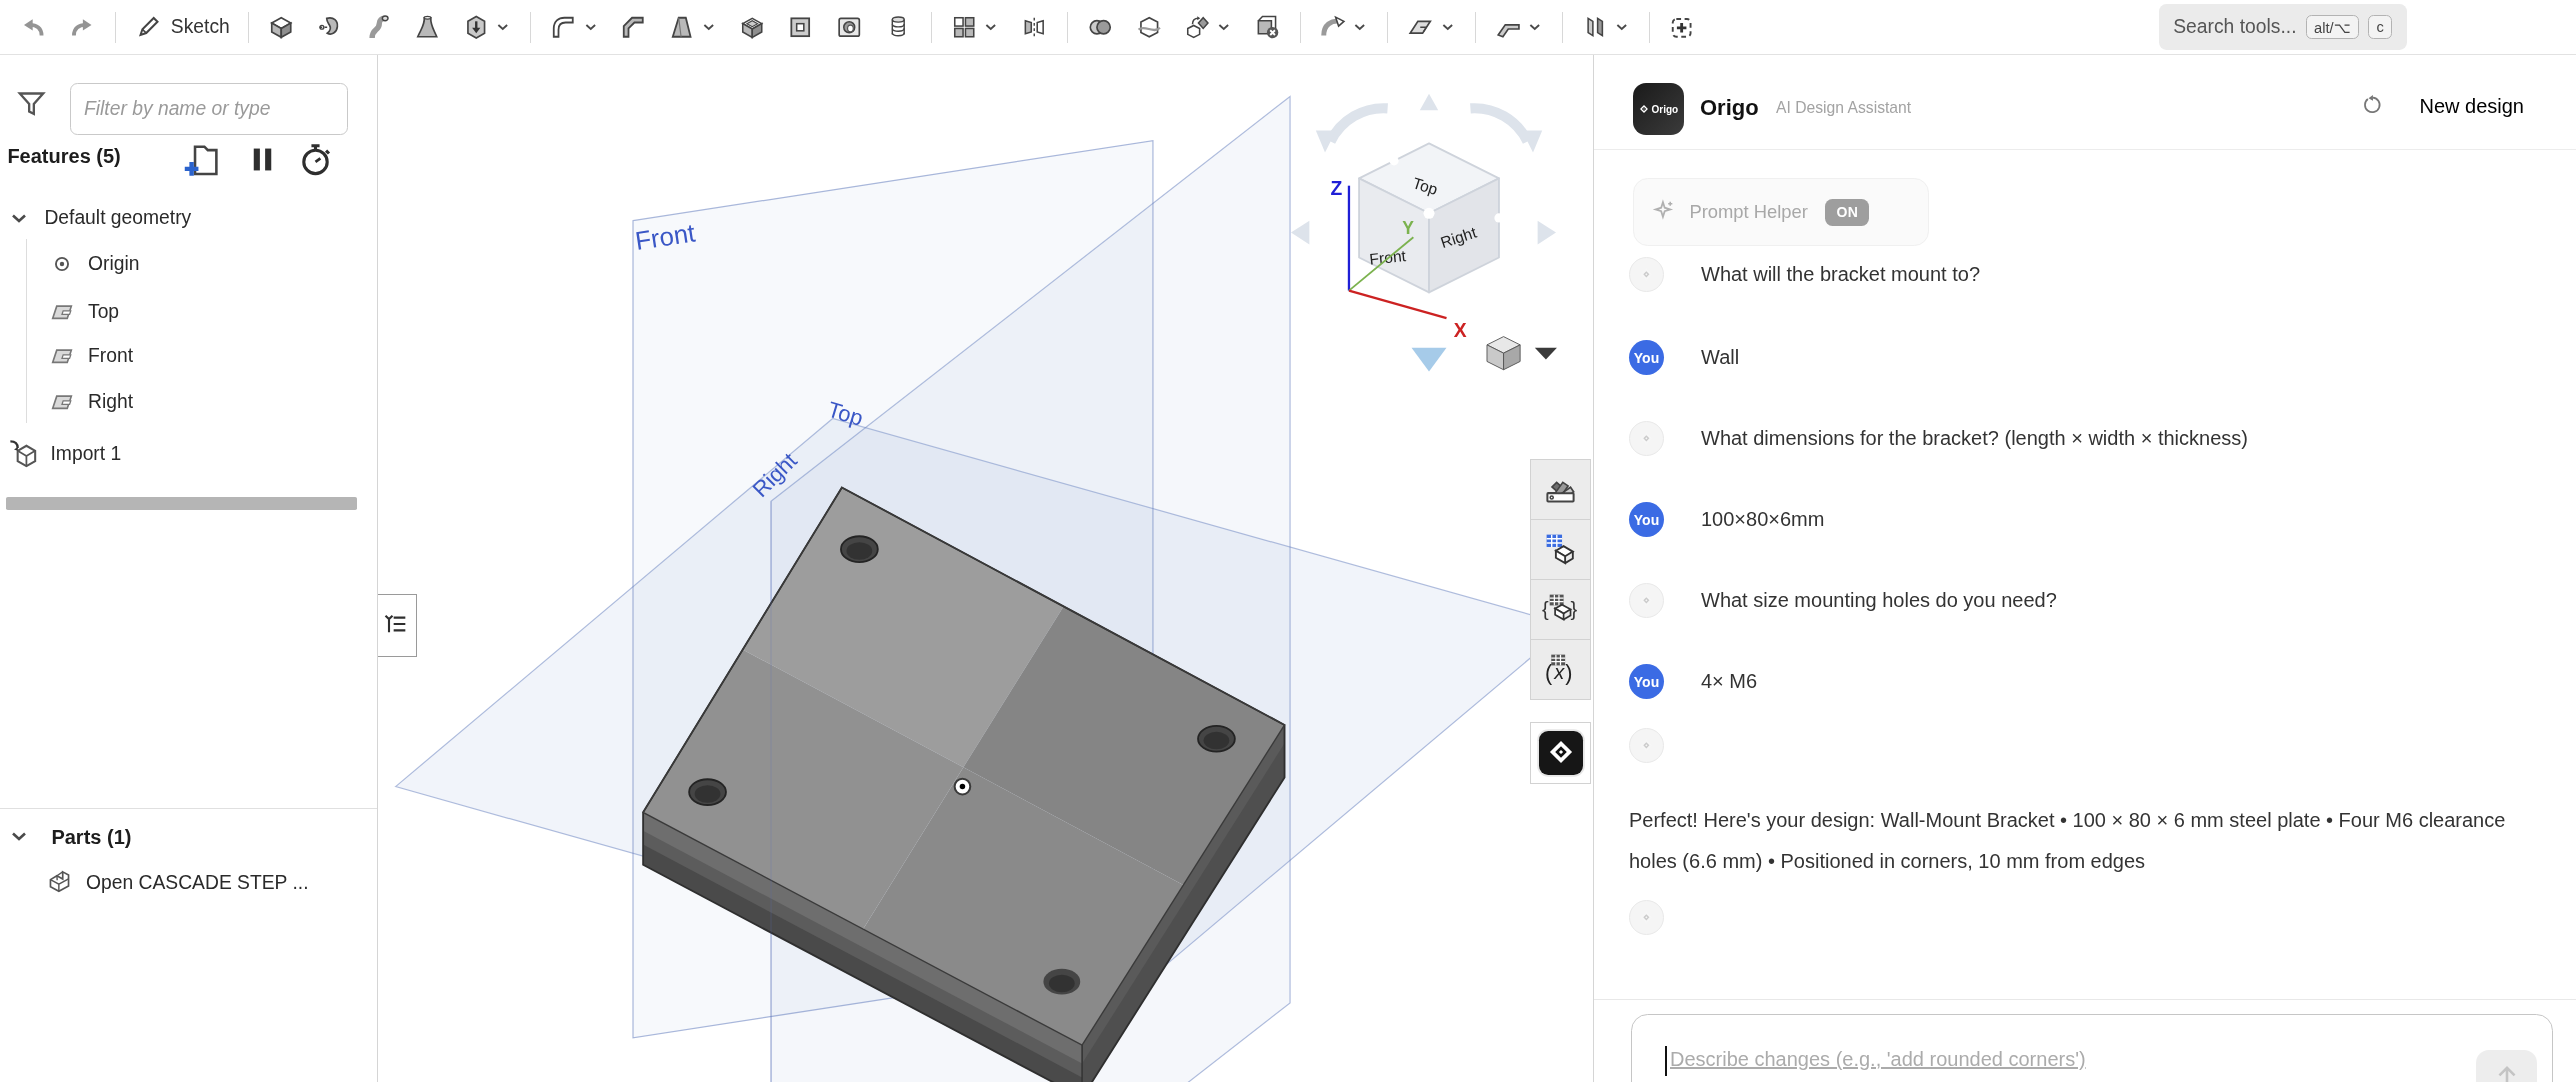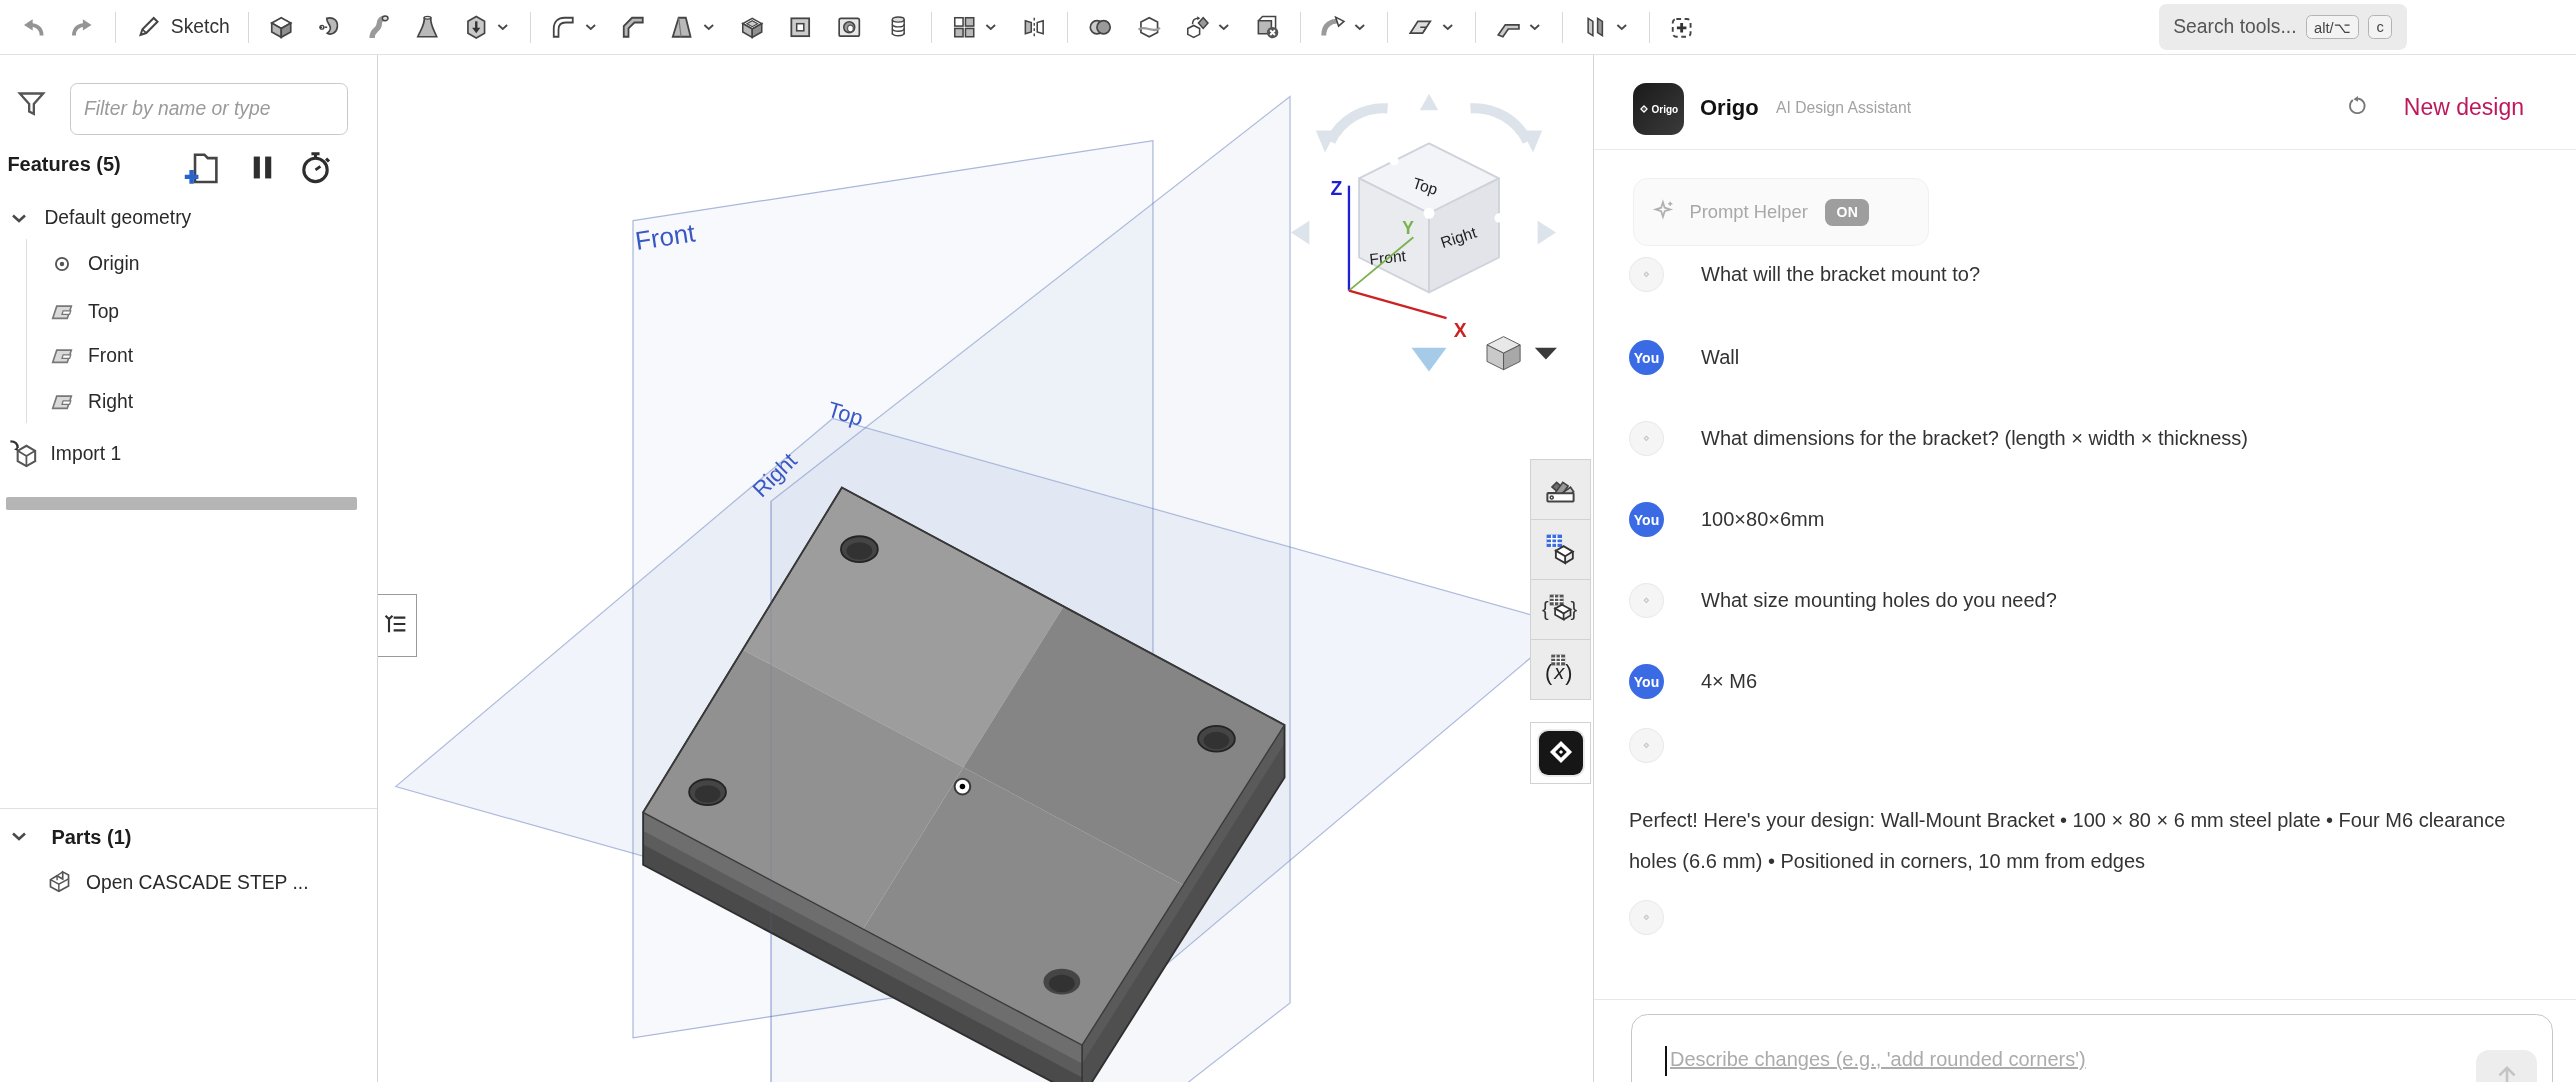--- a/index.html
+++ b/index.html
@@ -25,21 +25,21 @@
 
   
   .left-panel { position:absolute; left:0; top:55px; width:378px; height:1027px;
     background:#fff; border-right:0.9px solid #d5d5d5; }
   .filter-icon { position:absolute; left:14.7px; top:31px; width:33px; height:37px; }
   .filter-icon svg { width:33px; height:37px; }
   .filter-input { position:absolute; left:70px; top:28px; width:278px; height:52px;
     border:1.4px solid #c9c9c9; border-radius:7.4px; padding:0 13px; font-size:19.3px;
     font-style:italic; color:#333; outline:none; font-family:"Liberation Sans",sans-serif; }
   .filter-input::placeholder { color:#9a9a9a; font-style:italic; }
-  .features-header { position:absolute; left:0; top:92px; width:100%; height:41px; }
+  .features-header { position:absolute; left:0; top:84px; width:100%; height:41px; }
   .features-title { position:absolute; left:7.4px; top:5.5px; font-size:20px; font-weight:bold; color:#1d1d1d; }
   .hdr-ic { position:absolute; top:0; cursor:pointer; }
   .hdr-ic svg { display:block; }
   .ic-addfolder { left:180px; } .ic-addfolder svg { width:42px; height:41px; }
   .ic-pause { left:245px; } .ic-pause svg { width:35px; height:41px; }
   .ic-clock { left:296px; } .ic-clock svg { width:39px; height:41px; }
   .tree-row { position:absolute; width:100%; height:46px; display:flex; align-items:center;
     font-size:19.3px; color:#2a2a2a; cursor:pointer; }
   .tr-ic svg { display:block; }
   .v-root { padding-left:7.4px; gap:13px; }
@@ -84,21 +84,21 @@
   .chat-logo { position:absolute; left:39px; top:28px; width:51px; height:52px; border-radius:13px;
     background:linear-gradient(135deg,#1a1a1a,#3b3b3b); display:flex; align-items:center;
     justify-content:center; gap:2.8px; }
   .chat-logo svg { width:10px; height:10px; }
   .chat-logo-text { color:#fff; font-size:10px; font-weight:bold; }
   .chat-title { position:absolute; left:106px; top:40px; font-size:22px; font-weight:bold; color:#111; }
   .chat-subtitle { position:absolute; left:182px; top:44px; font-size:15.7px; color:#a3a3a3; }
   .new-design-btn { position:absolute; right:52px; top:39px; display:flex; align-items:center;
     gap:8.3px; cursor:pointer; }
   .new-design-btn svg { width:22px; height:22px; }
-  .new-design-label { font-size:23px; color:#be185d;margin-left:28px; }
+  .new-design-label { font-size:20px; color:#000000;margin-left:28px; }
   .chat-header-divider { position:absolute; left:0; top:94px; width:100%; height:0.9px; background:#ececec; }
   .prompt-pill { position:absolute; left:39px; top:123px; width:296px; height:68px;
     background:#fafafa; border:0.9px solid #f0f0f0; border-radius:14.7px; display:flex;
     align-items:center; padding:0 18.4px; gap:12px; cursor:pointer; }
   .prompt-pill svg { width:25px; height:25px; }
   .prompt-label { font-size:18.4px; color:#a8a8a8; }
   .on-badge { margin-left:5.5px; background:#9e9e9e; color:#fff; font-size:14px; font-weight:bold;
     padding:5.5px 11px; border-radius:7.4px; letter-spacing:0.5px; }
   .msg { position:absolute; left:35px; right:37px; display:flex; gap:37px; align-items:center; }
   .msg.multi { align-items:flex-start; }

